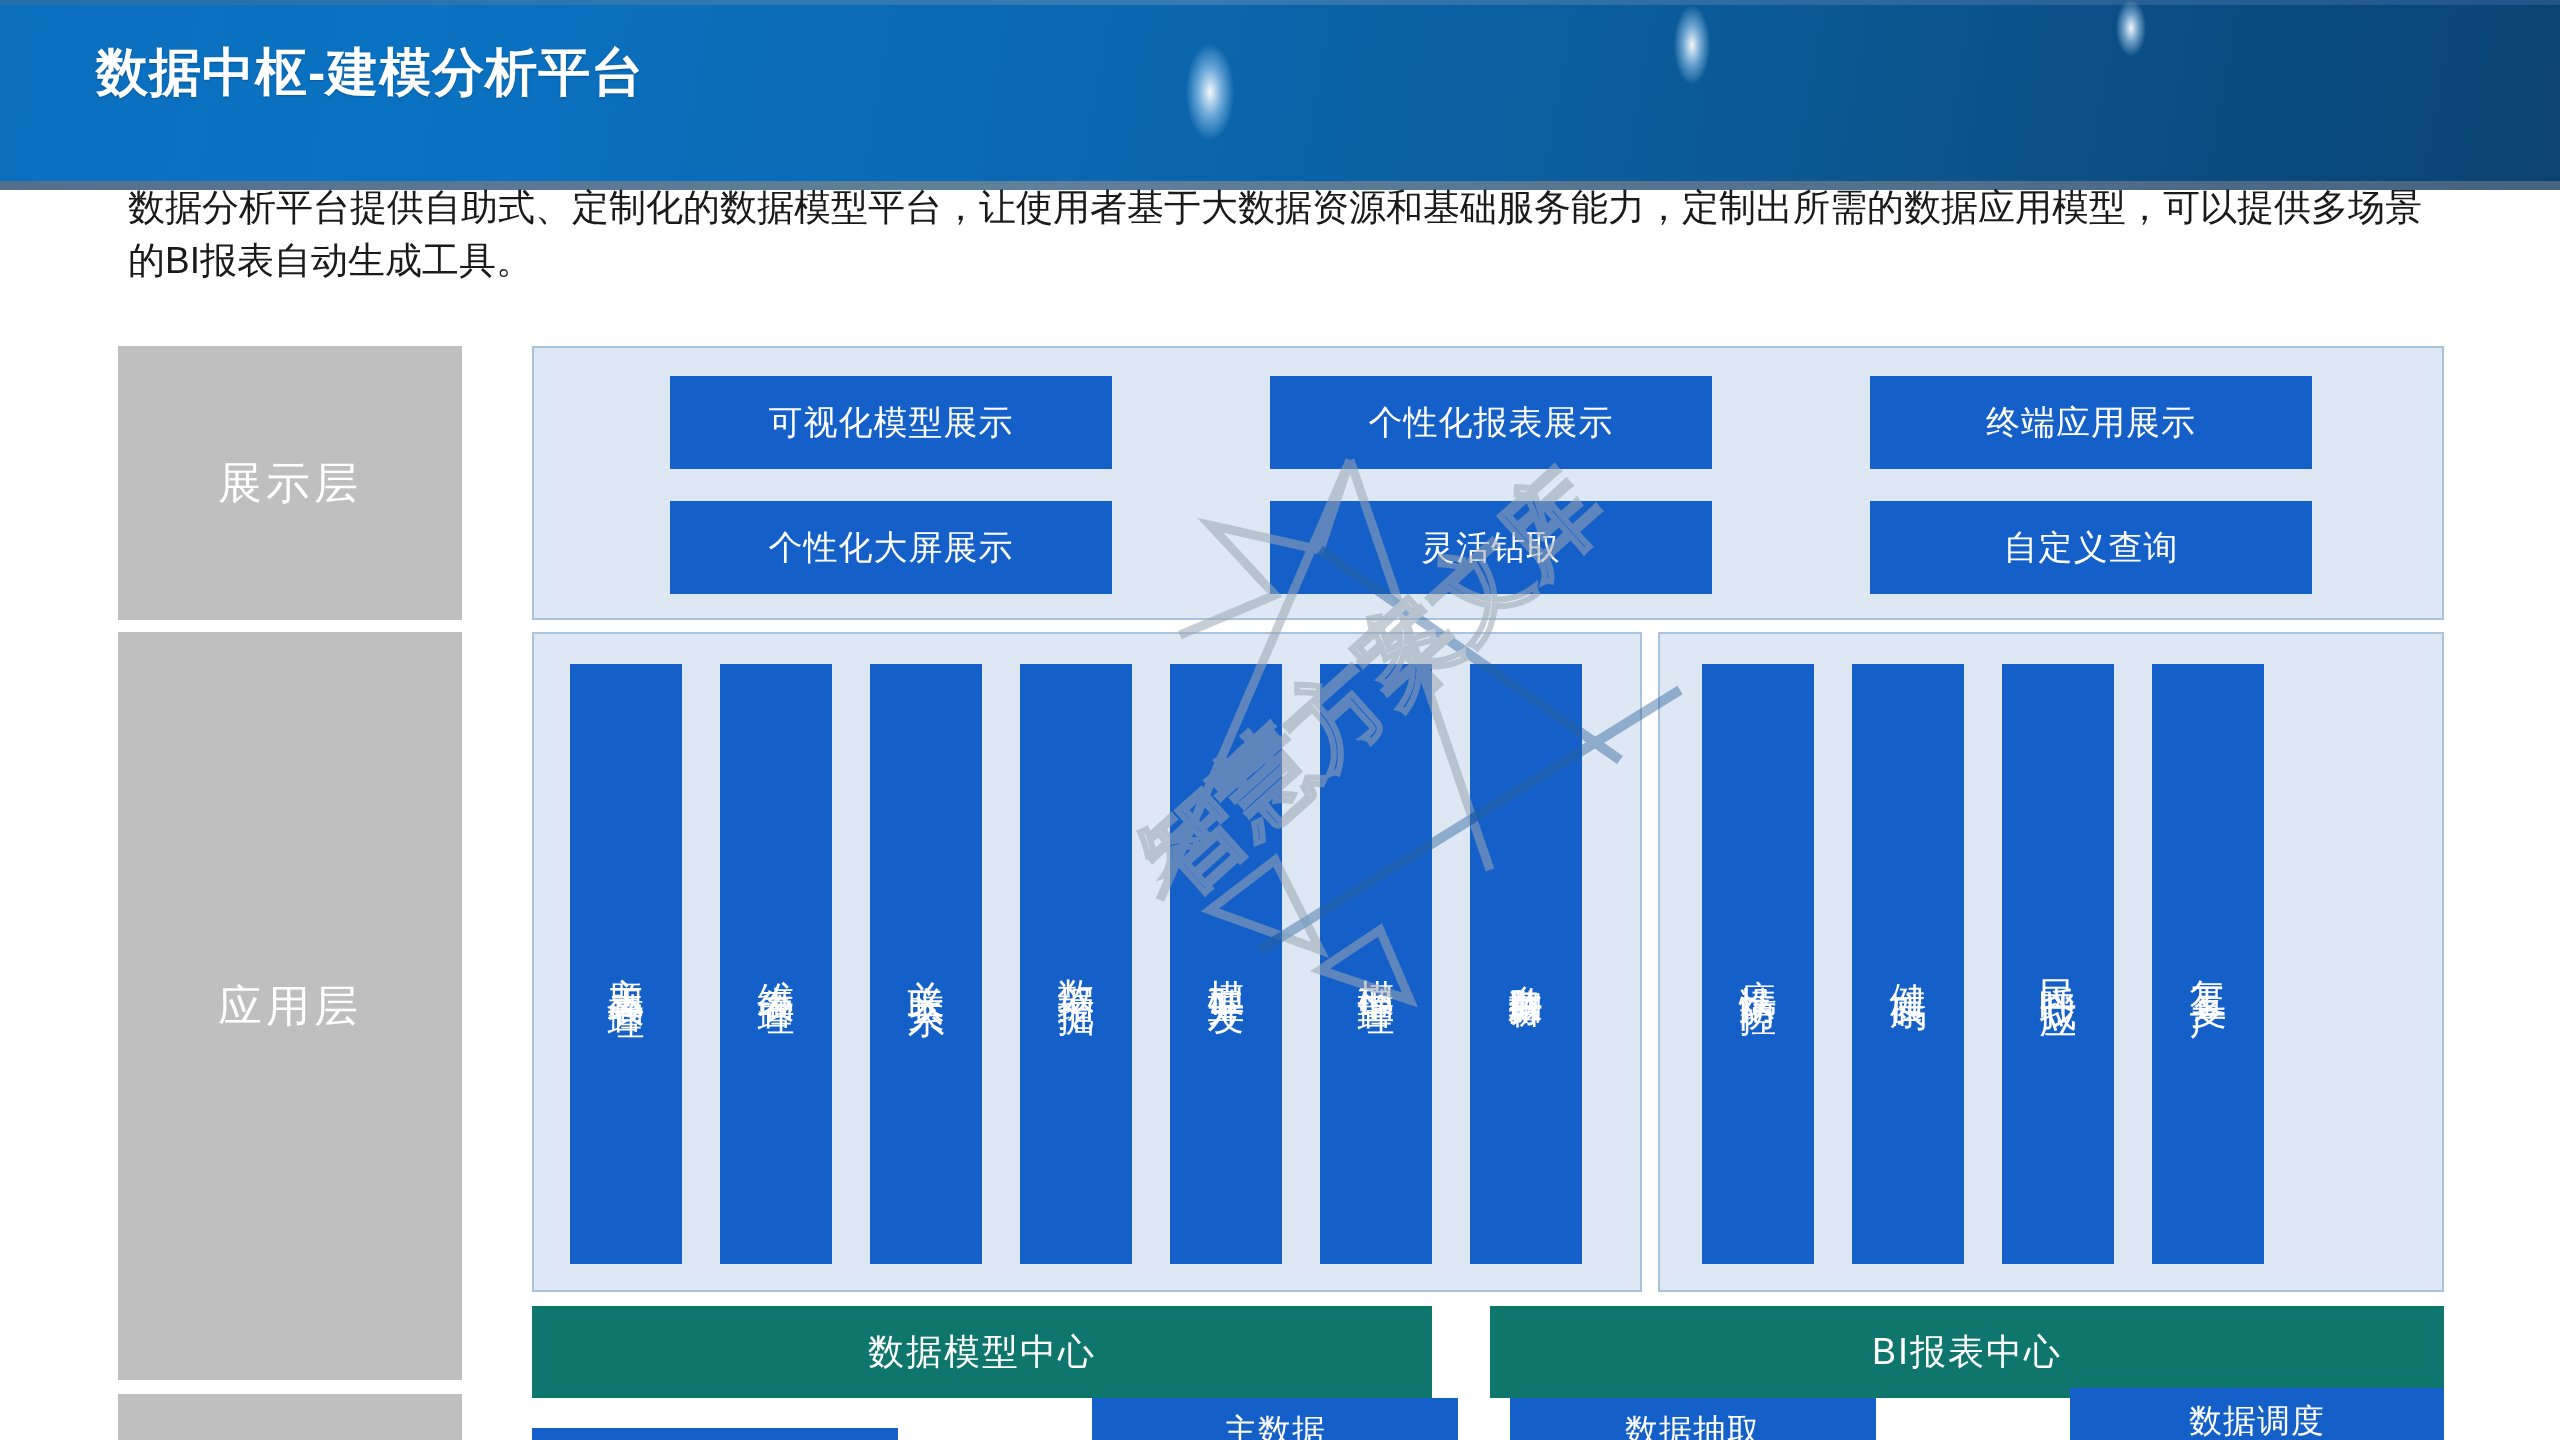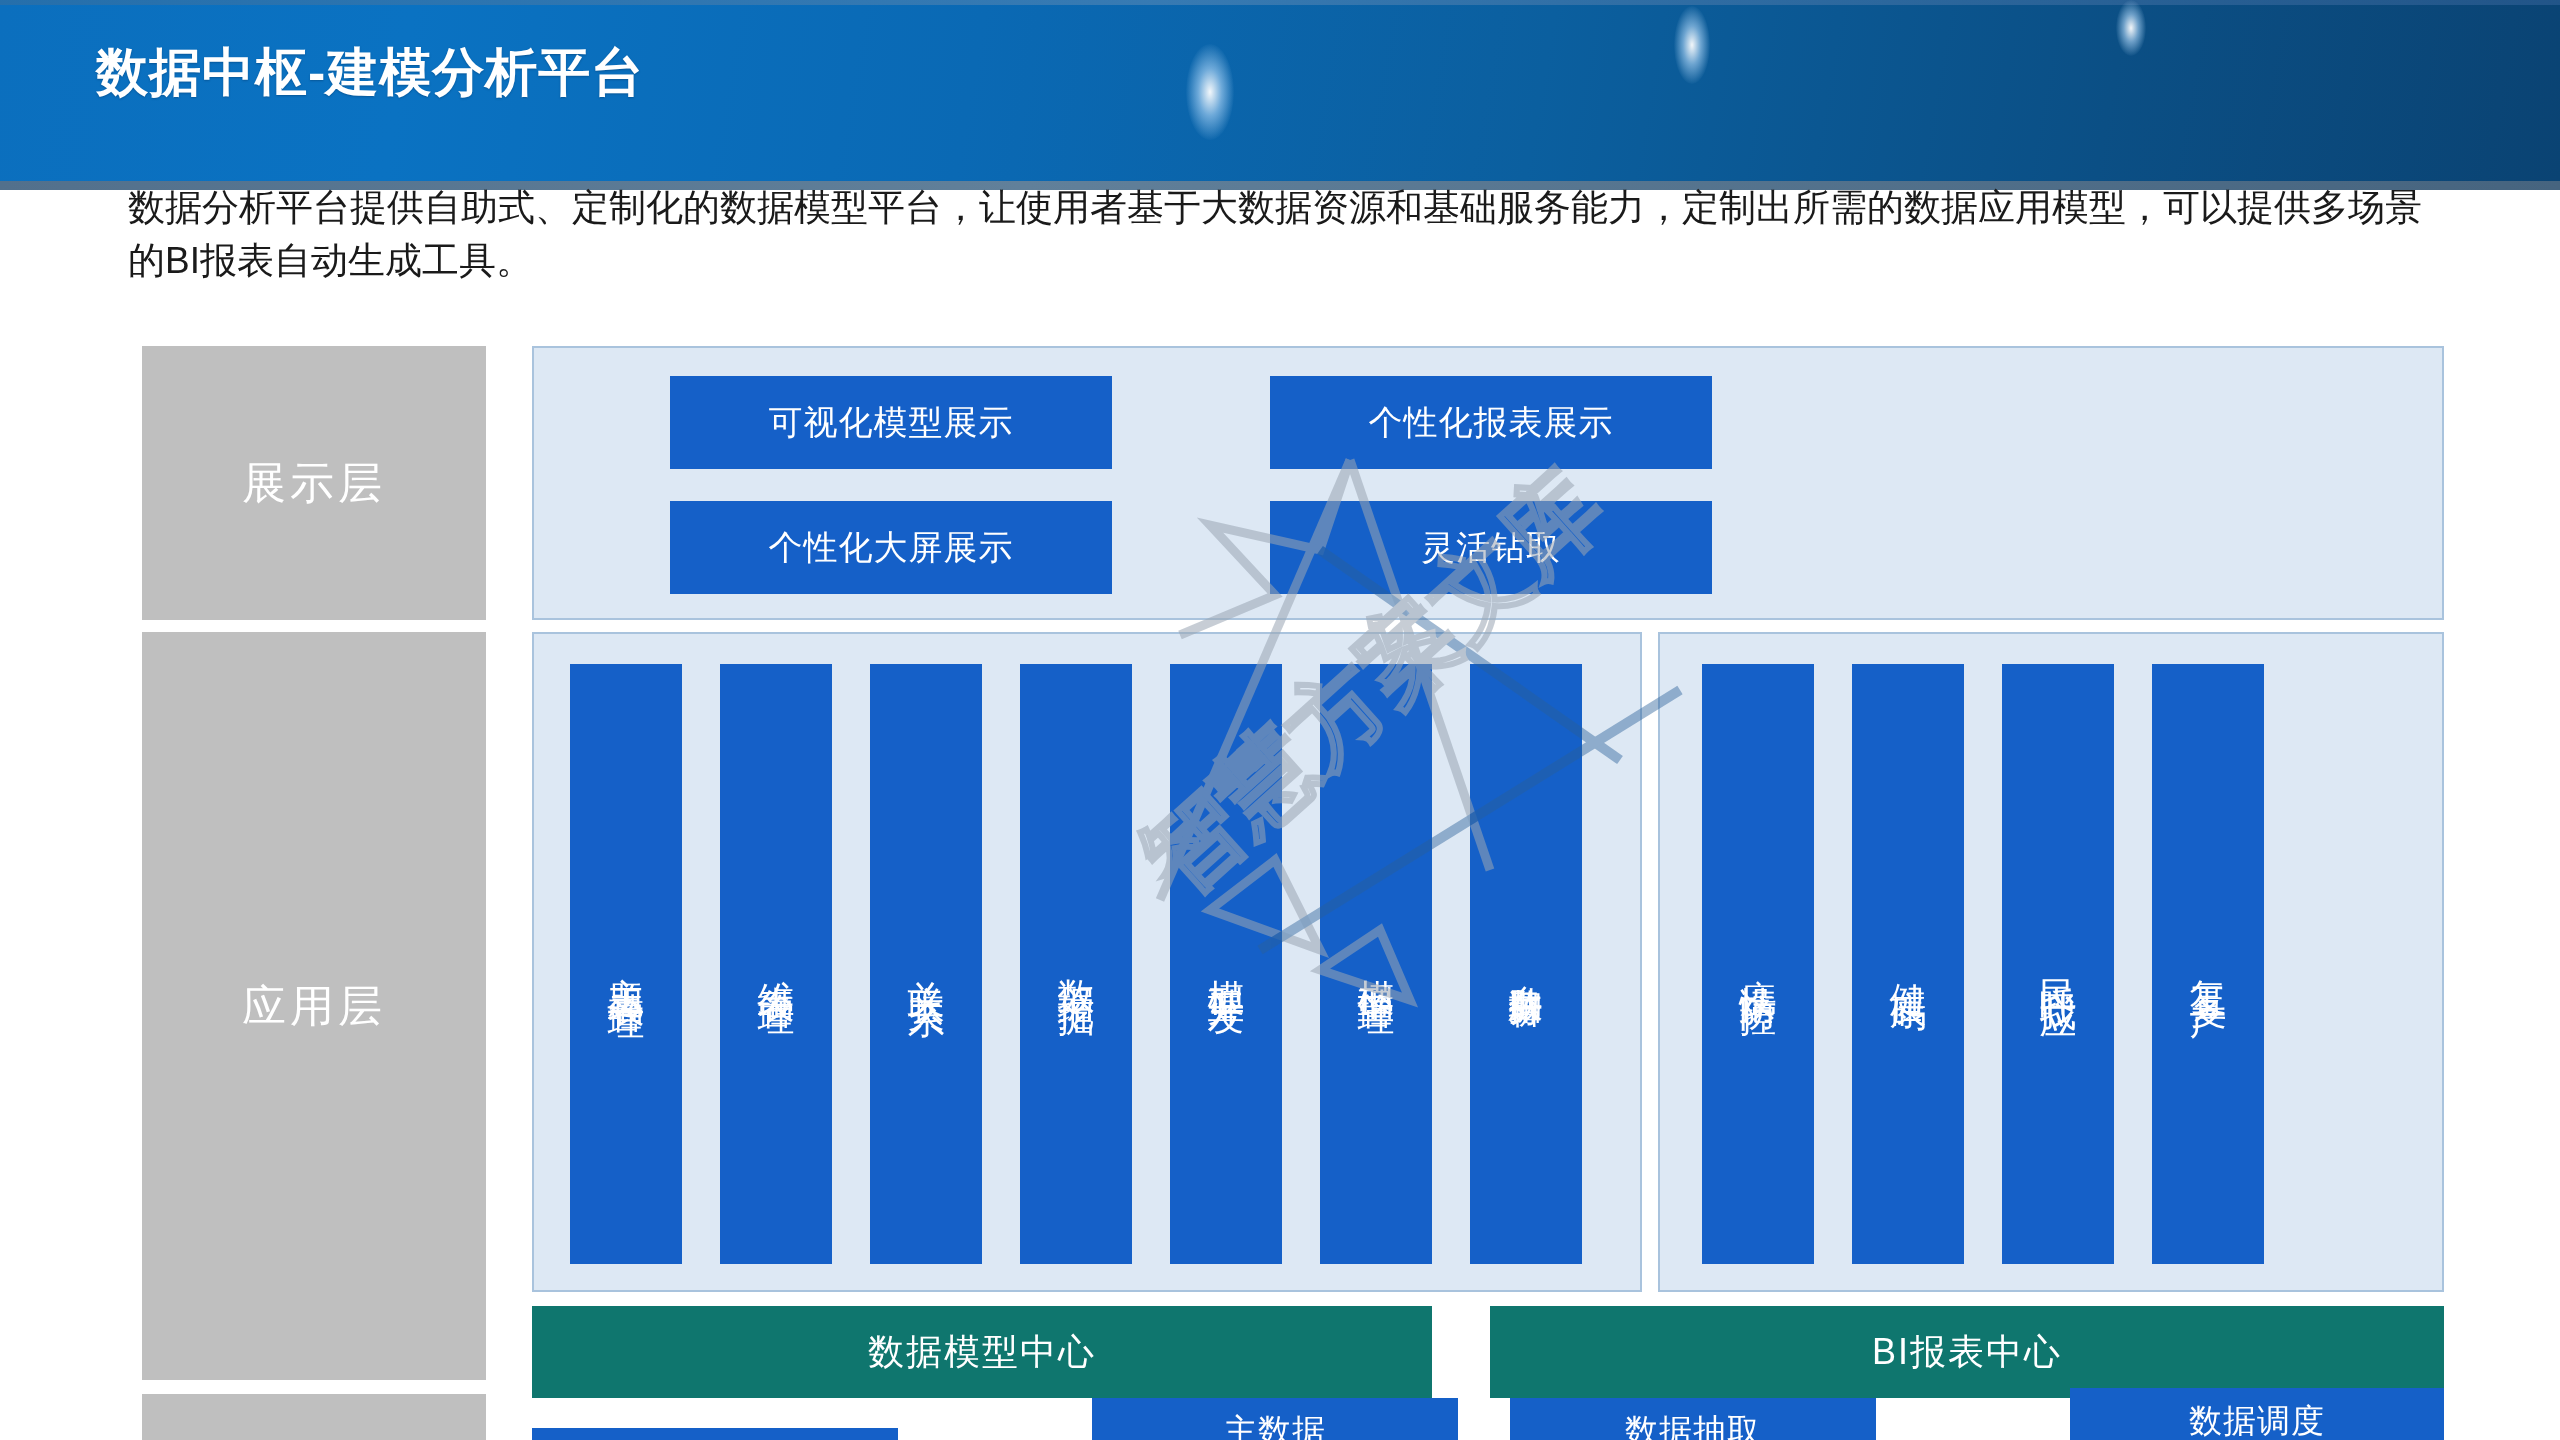--- a/index.html
+++ b/index.html
@@ -78,21 +78,20 @@
     left: 118px;
     width: 344px;
     background: #bfbfbf;
     color: #ffffff;
     display: flex;
     align-items: center;
     justify-content: center;
     font-size: 44px;
     font-weight: 400;
     letter-spacing: 4px;
-    margin-left: 24px;
   }
   #layer-label-0 { top: 16px;  height: 274px; }
   #layer-label-1 { top: 302px; height: 748px; }
   #layer-label-2 { top: 1064px; height: 254px; }
 
   
   #panel-presentation {
     position: absolute;
     left: 532px; top: 16px;
     width: 1912px; height: 274px;
@@ -226,20 +225,24 @@
     <div class="layer-label" id="layer-label-2">数据层</div>
 
     <div id="panel-presentation">
       <div class="pres-col" id="pres-col-0">
         <div class="blue-box pres-box">可视化模型展示</div>
         <div class="blue-box pres-box">个性化大屏展示</div>
       </div>
       <div class="pres-col" id="pres-col-1">
         <div class="blue-box pres-box">个性化报表展示</div>
         <div class="blue-box pres-box">灵活钻取</div>
+      </div>
+      <div class="pres-col" id="pres-col-2">
+        <div class="blue-box pres-box">终端应用展示</div>
+        <div class="blue-box pres-box">自定义查询</div>
       </div>
     </div>
 
     <div id="panel-app-left">
       <div class="vbox" style="left:36px">主题表管理</div>
       <div class="vbox" style="left:186px">维表管理</div>
       <div class="vbox" style="left:336px">关联关系</div>
       <div class="vbox" style="left:486px">数据挖掘</div>
       <div class="vbox" style="left:636px">模型开发</div>
       <div class="vbox" style="left:786px">模型管理</div>

